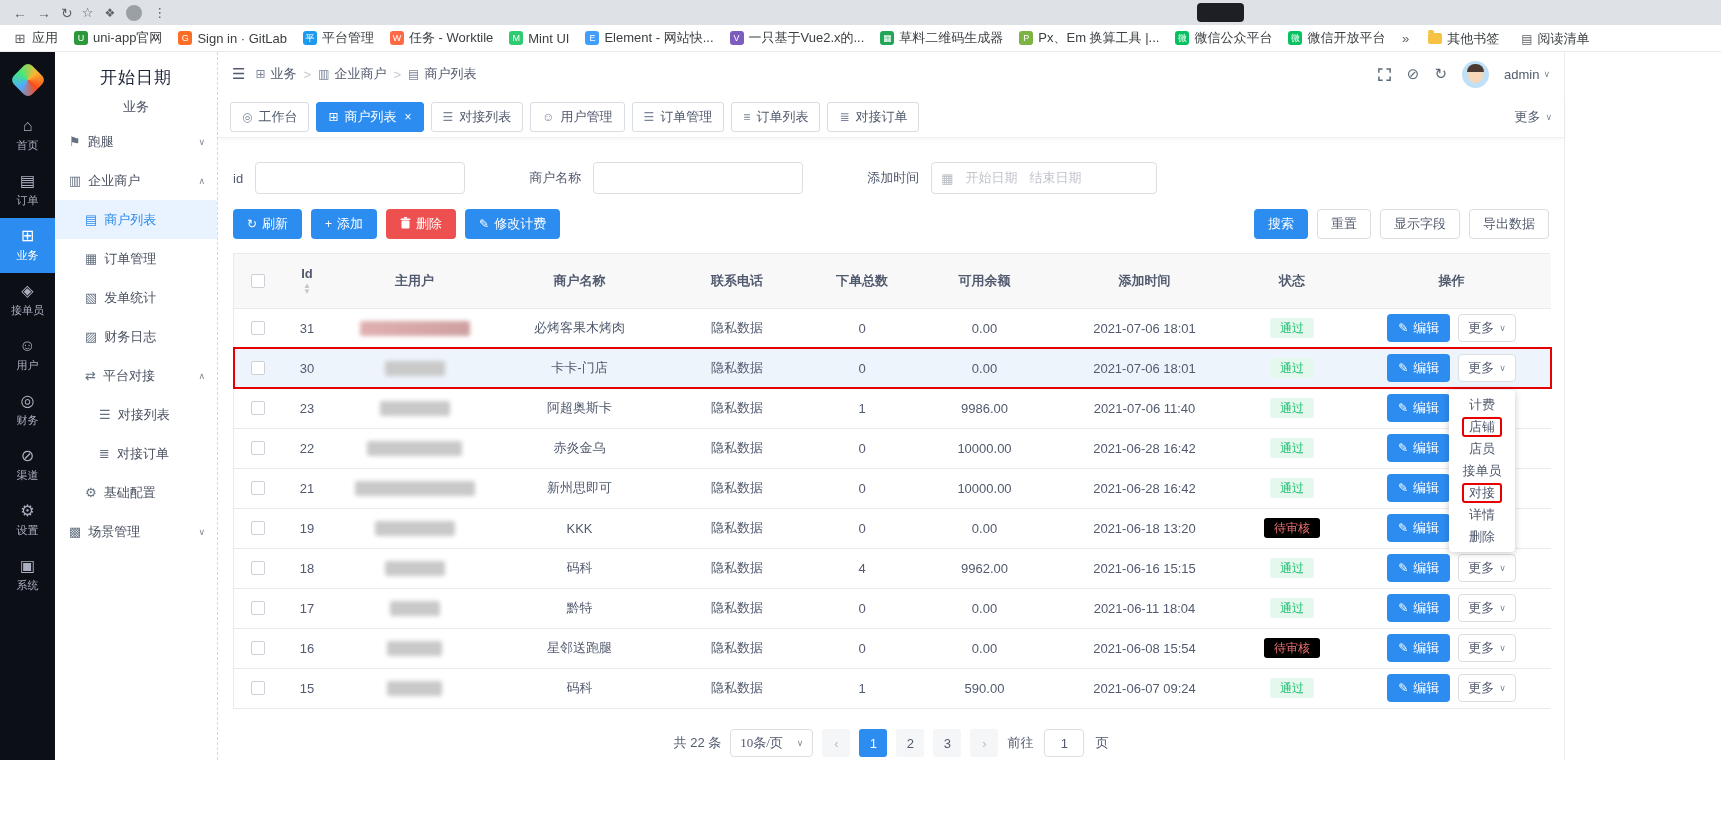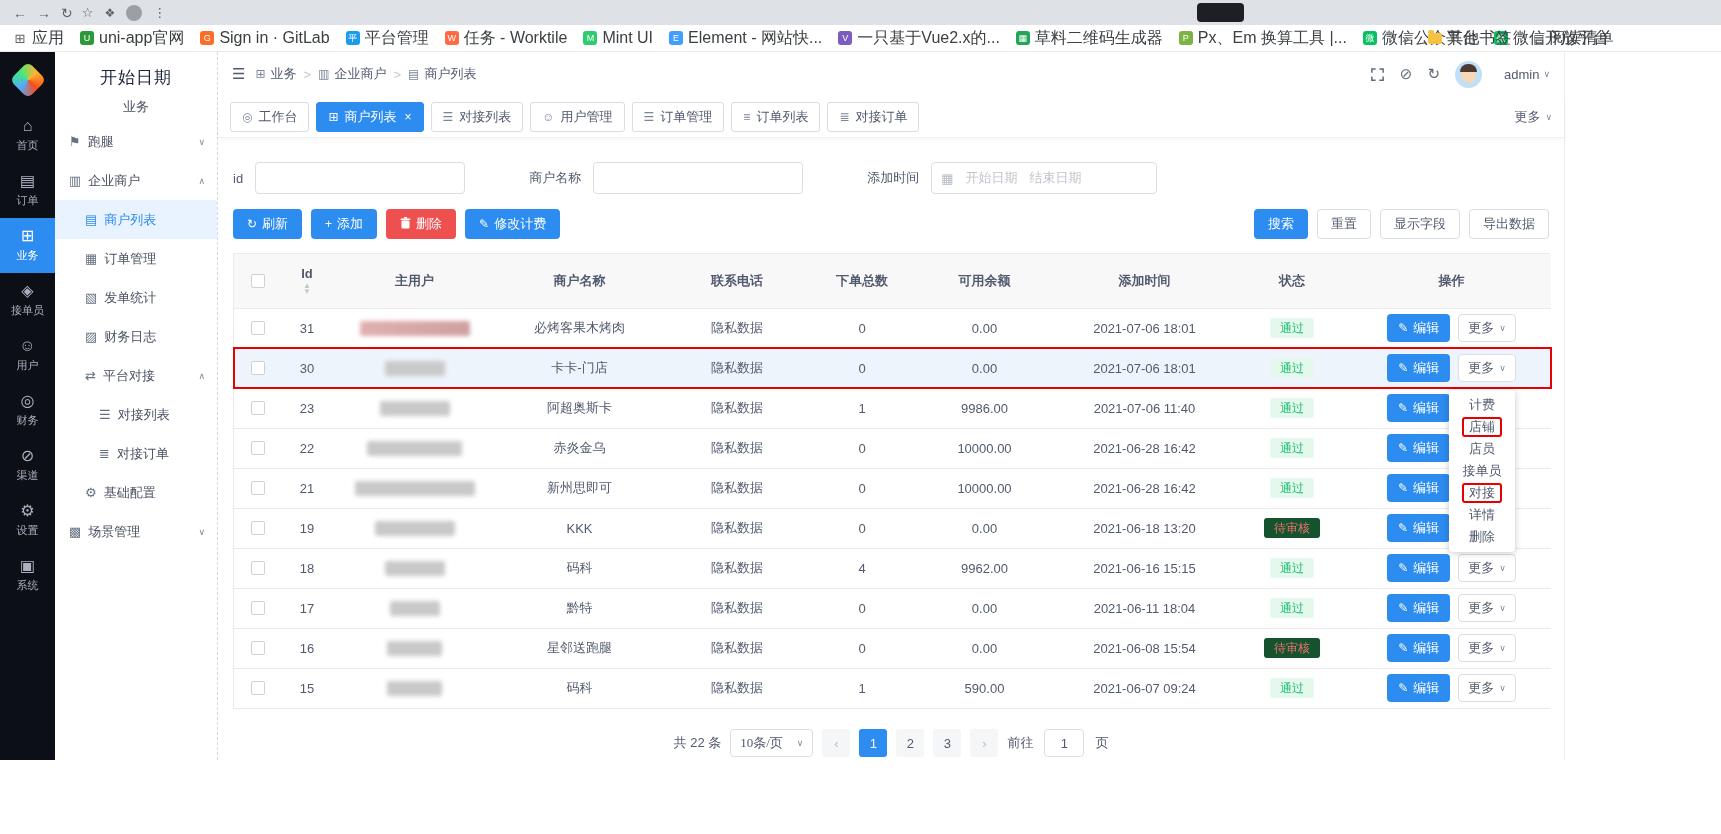--- a/index.html
+++ b/index.html
@@ -16,21 +16,21 @@
   .chrome-right { display:flex; align-items:center; gap:11px; margin:0 4px; }
   .star { color:#5f6368; font-size:13px; }
   .ext-ic { color:#5f6368; font-size:12px; }
   .mini-avatar { width:16px; height:16px; border-radius:50%; background:#9aa0a6; }
   .dots { color:#5f6368; font-size:13px; letter-spacing:1px; }
 
   .bmbar { height:27px; background:#fff; border-bottom:1px solid #e9e9e9; display:flex; align-items:center; padding:0 6px; position:relative; }
   .bm-item { display:flex; align-items:center; gap:5px; padding:2px 7px; border-radius:3px; cursor:pointer; white-space:nowrap; }
   .bm-fav { width:14px; height:14px; border-radius:3px; display:grid; place-items:center; color:#fff; font-size:9px; line-height:1; }
   .bm-apps { background:transparent !important; color:#5f6368; font-size:13px; }
-  .bm-label { font-size:16px; color:#3c4043; }
+  .bm-label { font-size:13px; color:#3c4043; }
   .bm-right { position:absolute; left:1398px; top:0; height:27px; display:flex; align-items:center; gap:8px; }
   .bm-overflow { color:#5f6368; font-size:13px; padding:0 4px; cursor:pointer; }
   .folder-ic { width:14px; height:11px; background:#f6c244; border-radius:2px; position:relative; }
   .folder-ic::before { content:""; position:absolute; top:-3px; left:0; width:6px; height:3px; background:#f6c244; border-radius:2px 2px 0 0; }
   .rl-ic { color:#5f6368; font-size:12px; }
 
   
   .app { position:absolute; top:52px; left:0; width:1565px; height:708px; display:flex; background:#fff; border-right:1px solid #ececec; }
 
   
@@ -61,21 +61,21 @@
   .collapse-ic { font-size:15px; color:#515a6e; cursor:pointer; }
   .crumb { display:flex; align-items:center; gap:7px; font-size:13px; color:#515a6e; }
   .crumb-item { display:flex; align-items:center; gap:5px; cursor:pointer; }
   .crumb .ci { color:#7a8599; font-size:12px; }
   .crumb .sep { color:#c5c8ce; }
   .header-right { margin-left:auto; display:flex; align-items:center; gap:15px; }
   .hicon { color:#5c6b77; font-size:15px; cursor:pointer; display:grid; place-items:center; }
   .avatar { width:27px; height:27px; border-radius:50%; background:#bfe0f7; position:relative; overflow:hidden; cursor:pointer; }
   .avatar::before { content:""; position:absolute; left:6px; top:6px; width:15px; height:16px; border-radius:50%; background:#f6d7b8; }
   .avatar::after { content:""; position:absolute; left:5px; top:3px; width:17px; height:8px; border-radius:8px 8px 0 0; background:#4a3a32; }
-  .admin-wrap { display:flex; align-items:center; gap:4px; font-size:13px; color:#515a6e; cursor:pointer;margin-left:7px; }
+  .admin-wrap { display:flex; align-items:center; gap:4px; font-size:13px; color:#515a6e; cursor:pointer; }
   .caret { font-size:9px; color:#808695; }
 
   .tabbar { height:42px; display:flex; align-items:center; padding:0 12px; gap:7px;
     border-bottom:1px solid #f0f0f0; box-shadow:0 2px 4px rgba(0,0,0,.04); }
   .tab { height:30px; border:1px solid #d8dce3; border-radius:3px; background:#fff; padding:0 11px;
     display:inline-flex; align-items:center; gap:6px; font-size:13px; color:#515a6e; cursor:pointer; white-space:nowrap; }
   .tab .ticon { font-size:12px; color:#7a8599; }
   .tab.active { background:#2d8cf0; border-color:#2d8cf0; color:#fff; }
   .tab.active .ticon, .tab.active .tclose { color:#fff; }
   .tclose { font-size:12px; margin-left:2px; }
@@ -110,21 +110,21 @@
   tr:last-child td { border-bottom:none; }
   tr.row-hl td { background:#edf4fb; }
   tr.row-annot { outline:2px solid #e60000; outline-offset:-1px; }
   .chk { width:14px; height:14px; border:1px solid #ccd0d7; border-radius:2px; background:#fff; margin:0 auto; cursor:pointer; }
   .thcol { display:flex; flex-direction:column; align-items:center; gap:2px; }
   .sortwrap { display:flex; flex-direction:column; line-height:6px; font-size:8px; color:#c5c8ce; cursor:pointer; }
   .redact { display:inline-block; height:15px; border-radius:2px; background:#c9c9c9; filter:blur(2px); vertical-align:middle; }
   .redact.red { background:linear-gradient(90deg,#e0b0b0,#cfa0a0); }
   .badge { display:inline-block; padding:4px 10px; font-size:12px; border-radius:3px; line-height:1; }
   .badge-pass { color:#19be6b; background:#e5f8ee; }
-  .badge-pending { color:#f07070; background:#14532d; }
+  .badge-pending { color:#f07070; background:#000000; }
   .act-cell { display:flex; justify-content:center; align-items:center; gap:8px; }
   .btn-edit { height:28px; background:#2d8cf0; color:#fff; border-radius:4px; padding:0 11px; font-size:13px;
     display:inline-flex; align-items:center; gap:5px; cursor:pointer; border:none; }
   .btn-more2 { height:28px; background:#fff; border:1px solid #dcdee2; color:#515a6e; border-radius:4px;
     padding:0 9px; font-size:13px; display:inline-flex; align-items:center; gap:5px; cursor:pointer; }
   .more-spacer { width:58px; height:28px; visibility:hidden; }
 
   .dropdown { position:absolute; left:1449px; top:390px; width:66px; background:#fff; border-radius:4px;
     box-shadow:0 1px 7px rgba(0,0,0,.22); padding:4px 0; z-index:50; }
   .dd-item { height:22px; line-height:22px; text-align:center; font-size:13px; color:#515a6e; cursor:pointer; }

